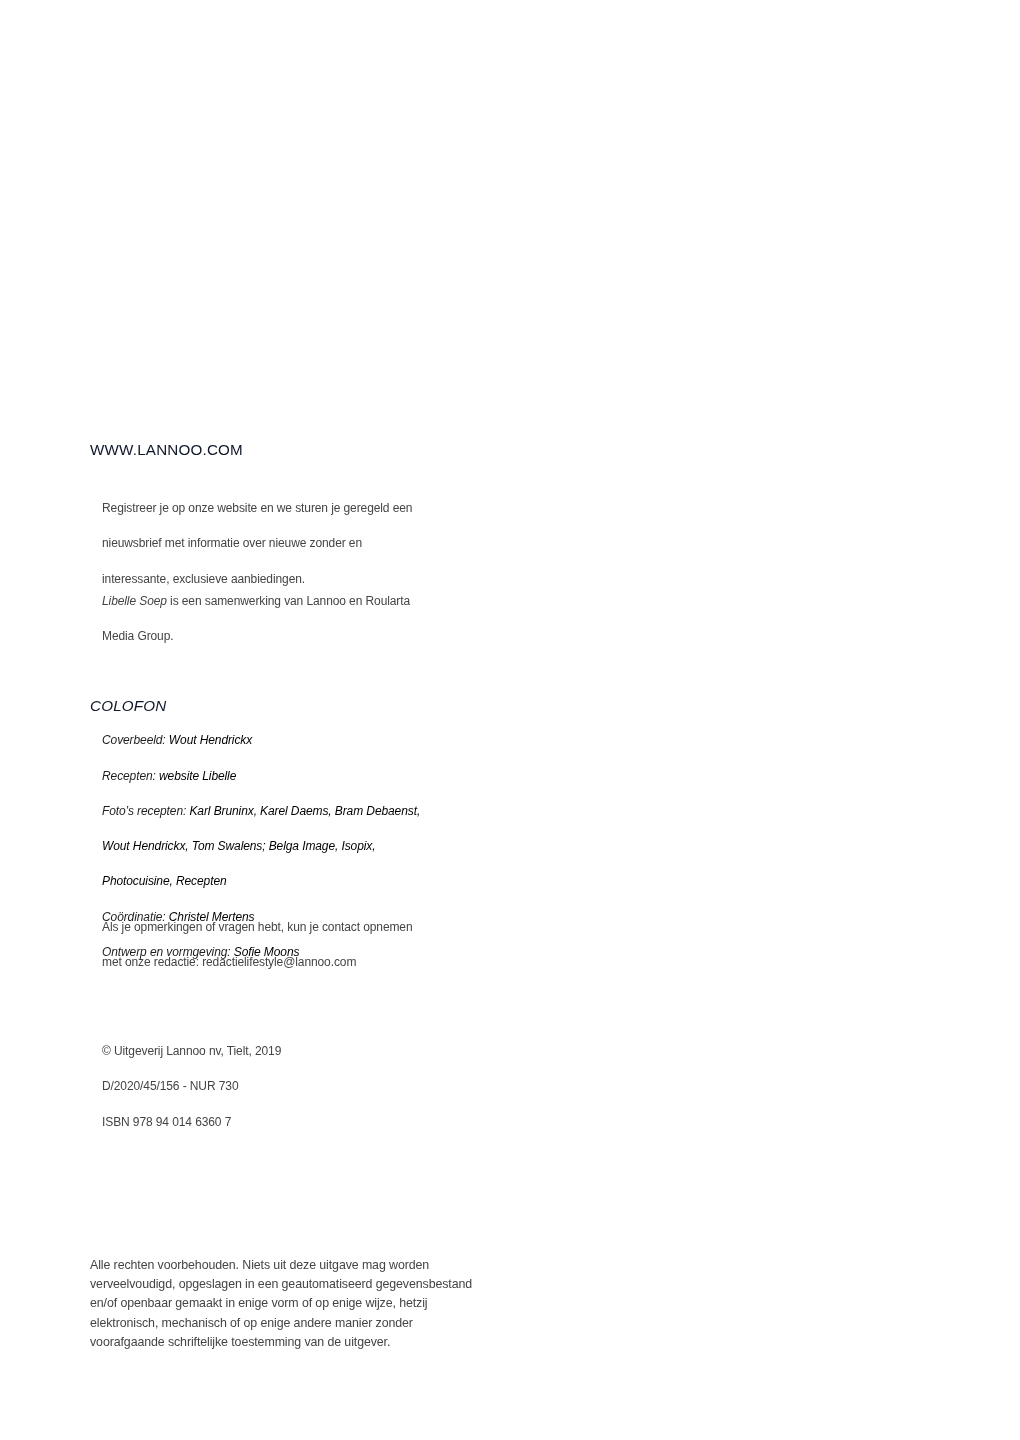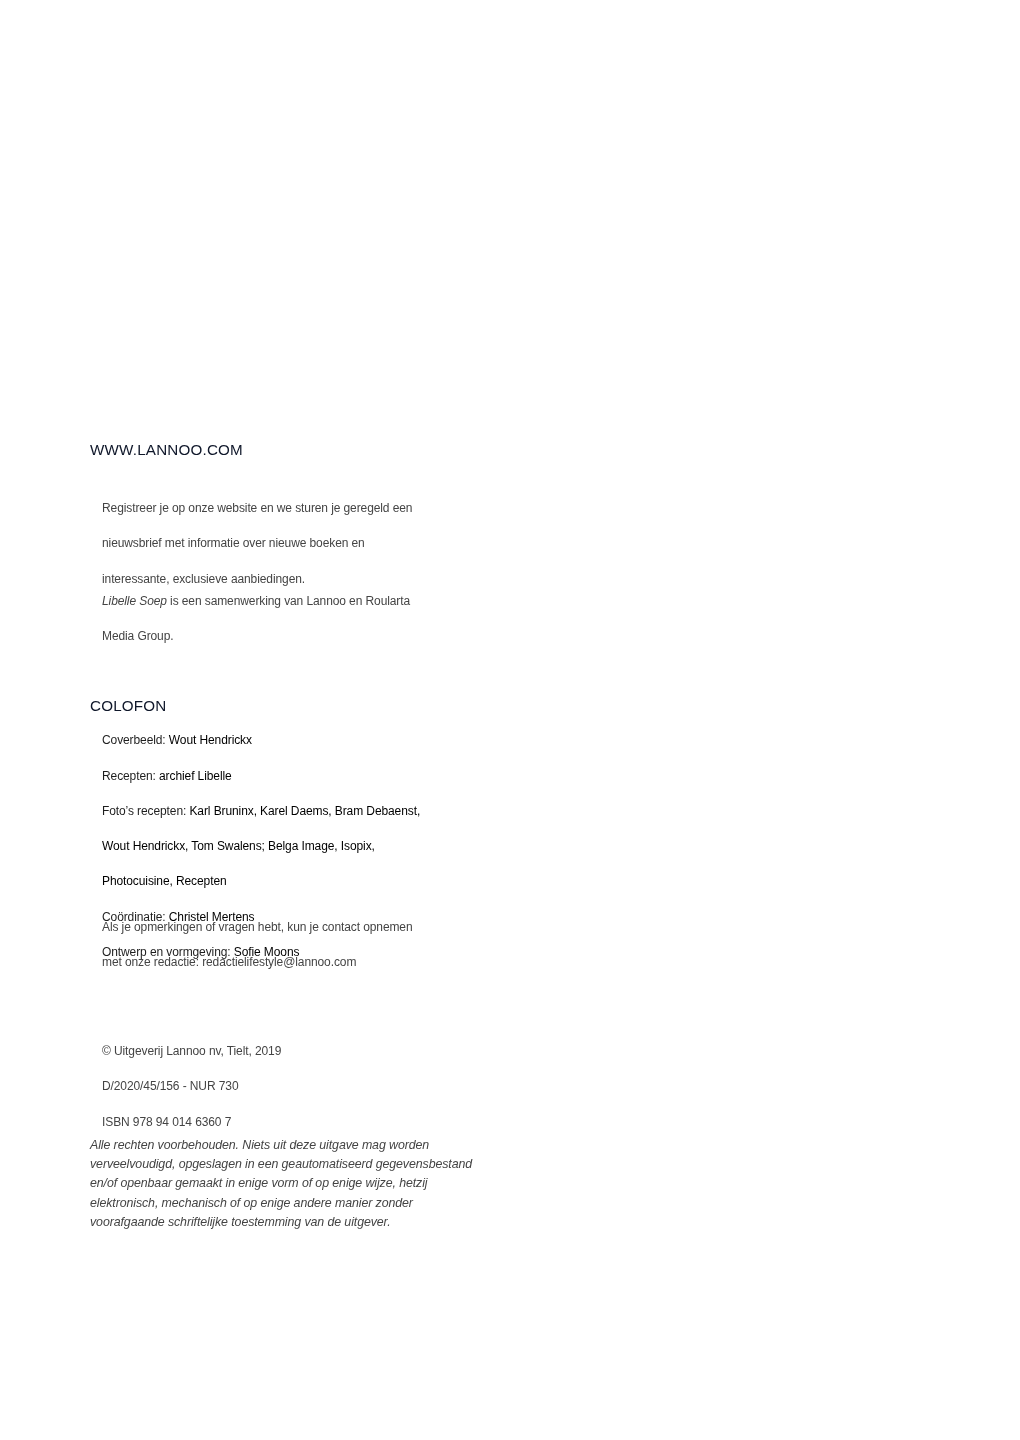--- a/index.html
+++ b/index.html
@@ -64,52 +64,52 @@
 <body>
 
 <div class="page">
 
   <div class="block" style="top:438px;">
     <p class="heading">WWW.LANNOO.COM</p>
   </div>
 
   <div class="block" style="top:485px;">
     <p class="text">Registreer je op onze website en we sturen je geregeld een</p>
-    <p class="text">nieuwsbrief met informatie over nieuwe boeken en</p>
+    <p class="text">nieuwsbrief met informatie over nieuwe zonder en</p>
     <p class="text">interessante, exclusieve aanbiedingen.</p>
   </div>
 
   <div class="block" style="top:578px;">
     <p class="text"><span class="italic">Libelle Soep</span><span> is een samenwerking van Lannoo en Roularta</span></p>
     <p class="text">Media Group.</p>
   </div>
 
-  <div class="block" style="top:694px;">
+  <div class="block" style="top:694px;font-style:italic;">
     <p class="heading">COLOFON</p>
     <p class="text"><span class="label">Coverbeeld:</span><span class="value"> Wout Hendrickx</span></p>
-    <p class="text"><span class="label">Recepten:</span><span class="value"> archief Libelle</span></p>
+    <p class="text"><span class="label">Recepten:</span><span class="value"> website Libelle</span></p>
     <p class="text"><span class="label">Foto’s recepten:</span><span class="value"> Karl Bruninx, Karel Daems, Bram Debaenst,</span></p>
     <p class="text"><span class="value">Wout Hendrickx, Tom Swalens; Belga Image, Isopix,</span></p>
     <p class="text"><span class="value">Photocuisine, Recepten</span></p>
     <p class="text"><span class="label">Coördinatie:</span><span class="value"> Christel Mertens</span></p>
     <p class="text"><span class="label">Ontwerp en vormgeving:</span><span class="value"> Sofie Moons</span></p>
   </div>
 
   <div class="block" style="top:904px;">
     <p class="text">Als je opmerkingen of vragen hebt, kun je contact opnemen</p>
     <p class="text">met onze redactie: redactielifestyle@lannoo.com</p>
   </div>
 
   <div class="block" style="top:1028px;">
     <p class="text">© Uitgeverij Lannoo nv, Tielt, 2019</p>
     <p class="text">D/2020/45/156 - NUR 730</p>
     <p class="text">ISBN 978 94 014 6360 7</p>
   </div>
 
-  <div class="block" style="top:1136px;font-style:italic;">
+  <div class="block" style="top:1256px;">
     <p class="small">Alle rechten voorbehouden. Niets uit deze uitgave mag worden</p>
     <p class="small">verveelvoudigd, opgeslagen in een geautomatiseerd gegevensbestand</p>
     <p class="small">en/of openbaar gemaakt in enige vorm of op enige wijze, hetzij</p>
     <p class="small">elektronisch, mechanisch of op enige andere manier zonder</p>
     <p class="small">voorafgaande schriftelijke toestemming van de uitgever.</p>
   </div>
 
 </div>
 
 </body></html>

